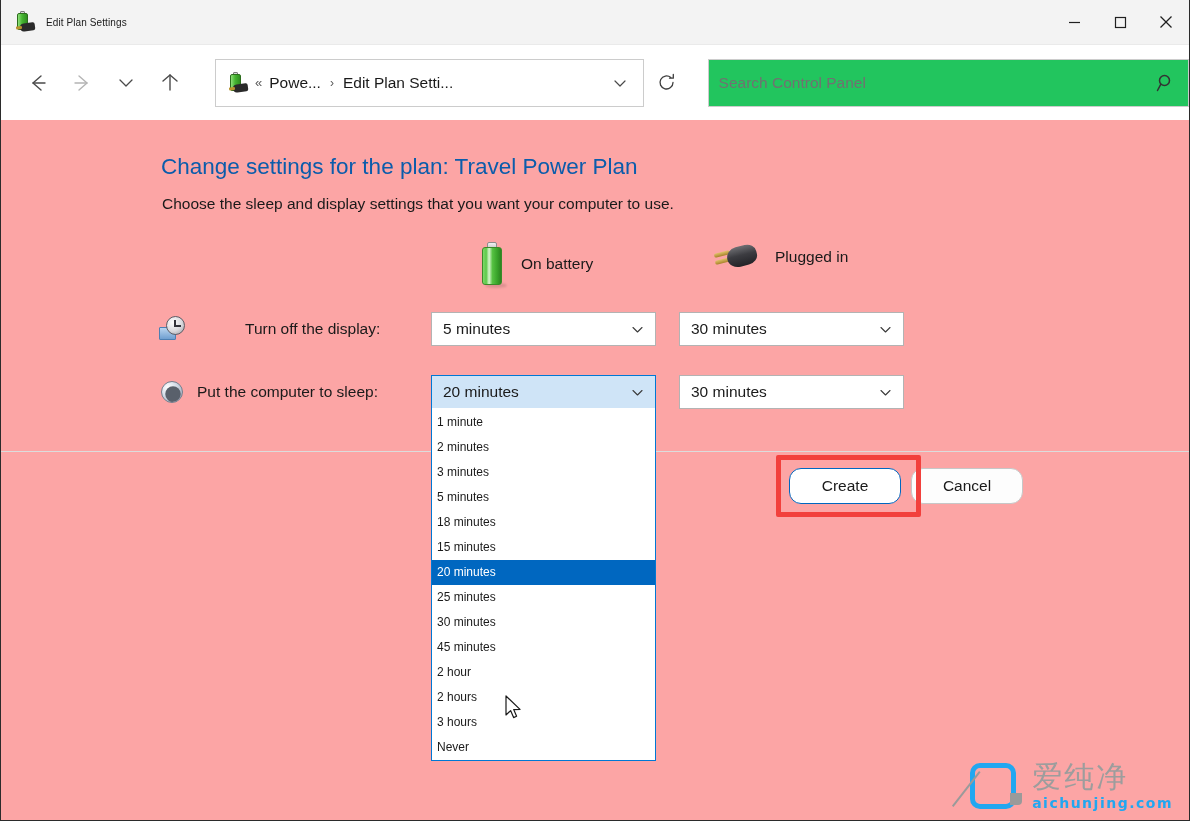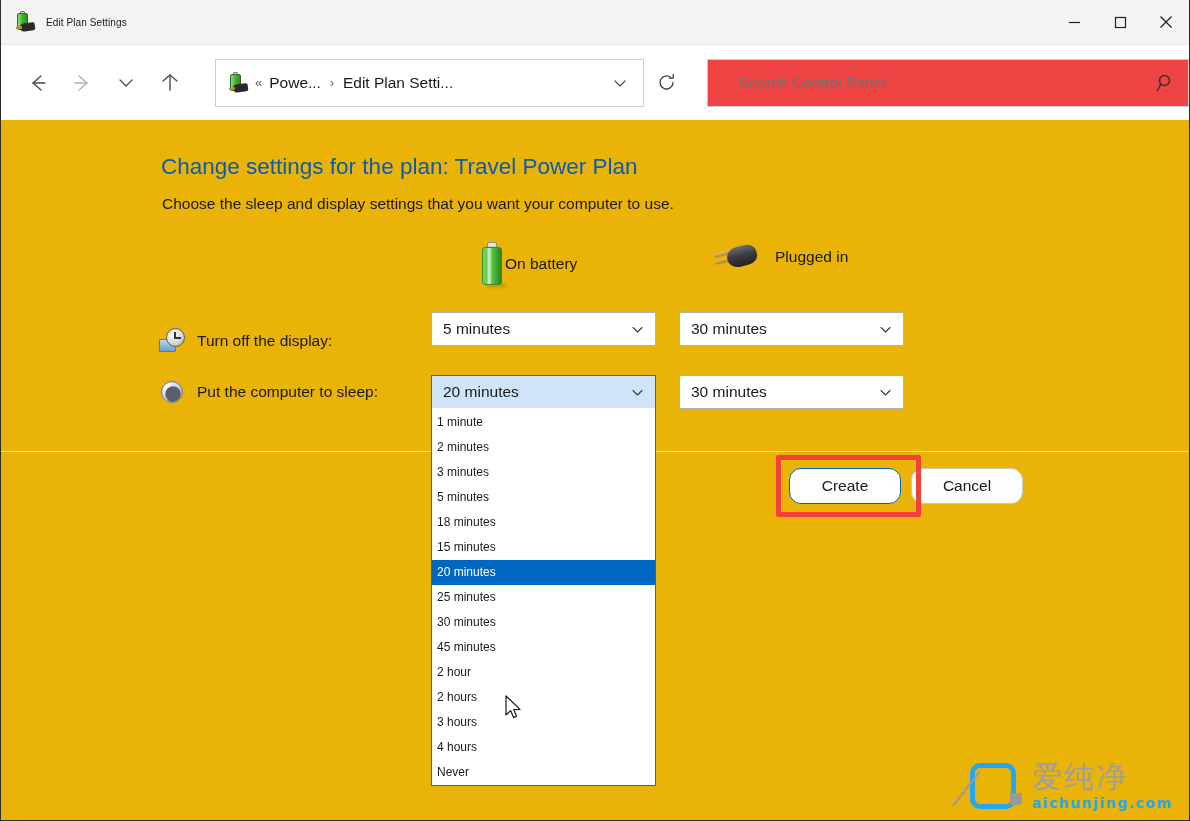--- a/index.html
+++ b/index.html
@@ -150,65 +150,65 @@
     display: flex; align-items: center; justify-content: center;
     color: #3d3d3d;
     border: 1px solid transparent;
   }
 
   #searchbox {
     margin-left: 18px;
     width: 490px;
     height: 48px;
     border: 1px solid #cccccc;
-    background: #ef4444;
-    display: flex;
-    align-items: center;
-    padding: 0 12px 0 28px;
+    background: #22c55e;
+    display: flex;
+    align-items: center;
+    padding: 0 12px 0 8px;
   }
   #searchbox input {
     flex: 1;
     border: none;
     outline: none;
     font-size: 15.5px;
     font-family: "Liberation Sans", sans-serif;
     color: #1a1a1a;
     background: transparent;
   }
   #searchbox input::placeholder { color: #717171; }
   #search-icon { color: #333; display:flex; align-items:center; }
 
   
   #content {
     position: absolute;
     top: 120px; left: 0;
     width: 1188px;
     height: 700px;
-    background: #eab308;
+    background: #fca5a5;
   }
   #page-title {
     position: absolute;
     left: 160px; top: 34px;
     font-size: 22.5px;
     color: #0b5cab;
     white-space: nowrap;
   }
   #page-subtitle {
     position: absolute;
     left: 161px; top: 75px;
     font-size: 15.5px;
     color: #1a1a1a;
     white-space: nowrap;
   }
 
   
   #col-battery {
     position: absolute;
     left: 478px; top: 122px;
-    display: flex; align-items: center; 
+    display: flex; align-items: center; gap: 16px;
   }
   #col-plugged {
     position: absolute;
     left: 712px; top: 122px;
     display: flex; align-items: center; gap: 16px;
   }
   .col-label { font-size: 15.5px; color: #1a1a1a; }
 
   .battery-big {
     position: relative;
@@ -262,21 +262,21 @@
   .plug-big .pin1 { left: 1px; top: 10px; }
   .plug-big .pin2 { left: 2px; top: 17px; }
 
   
   .setting-row {
     position: absolute;
     display: flex;
     align-items: center;
     height: 34px;
   }
-  #row-display { left: 158px; top: 204px; }
+  #row-display { left: 158px; top: 192px; gap: 48px; }
   #row-sleep   { left: 158px; top: 255px; }
 
   .row-icon { width: 26px; height: 26px; margin-right: 12px; position: relative; flex: 0 0 auto;}
   .row-label { font-size: 15.5px; color: #1a1a1a; white-space: nowrap; }
 
   
   .icon-display .mon {
     position: absolute; left: 0; bottom: 2px;
     width: 17px; height: 13px;
     background: linear-gradient(to bottom,#b9d4ef,#6f9fd0);
@@ -664,21 +664,20 @@
         <div class="dd-item">5 minutes</div>
         <div class="dd-item">18 minutes</div>
         <div class="dd-item">15 minutes</div>
         <div class="dd-item selected">20 minutes</div>
         <div class="dd-item">25 minutes</div>
         <div class="dd-item">30 minutes</div>
         <div class="dd-item">45 minutes</div>
         <div class="dd-item">2 hour</div>
         <div class="dd-item">2 hours</div>
         <div class="dd-item">3 hours</div>
-        <div class="dd-item">4 hours</div>
         <div class="dd-item">Never</div>
       </div>
 
     <div id="cursor">
       <svg width="20" height="28" viewBox="0 0 20 28">
         <path d="M2 1 L2 20 L6.6 15.6 L9.6 22.6 L12.6 21.3 L9.7 14.6 L16 14.4 Z" fill="#ffffff" stroke="#1a1a1a" stroke-width="1.2" stroke-linejoin="round"></path>
       </svg>
     </div>
   </div>
 

